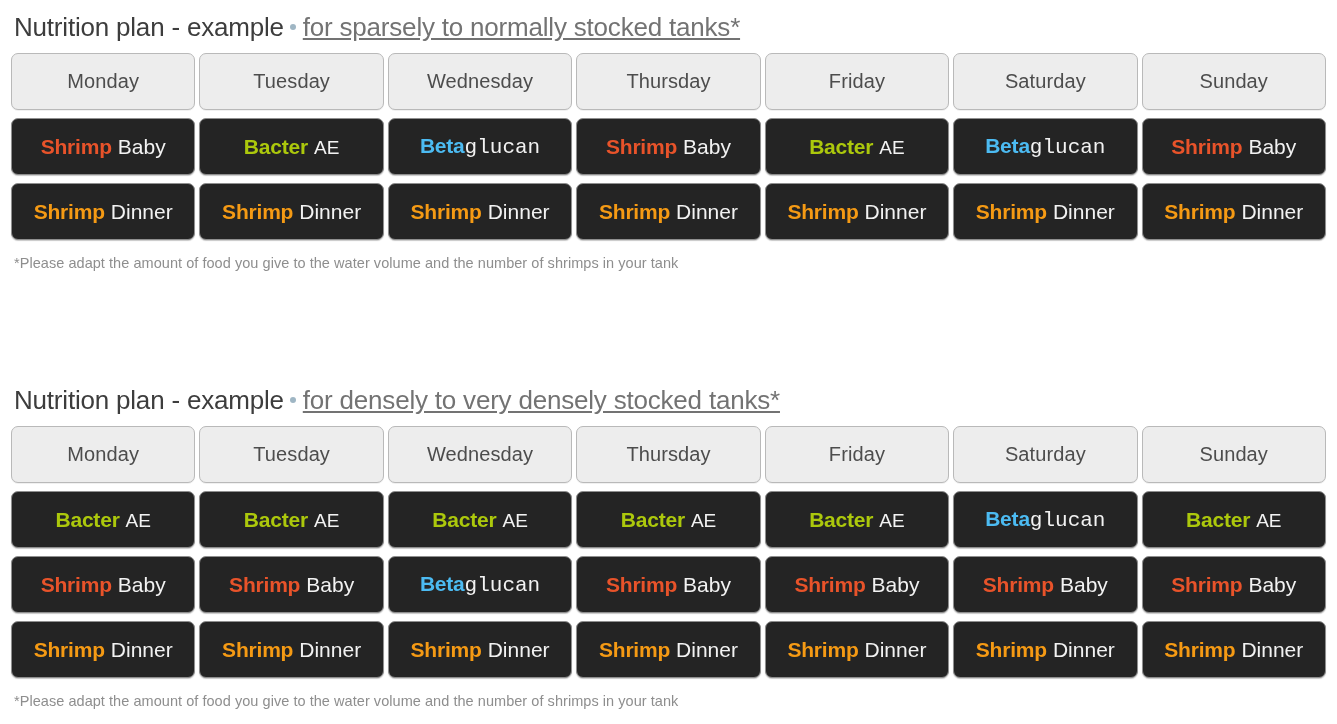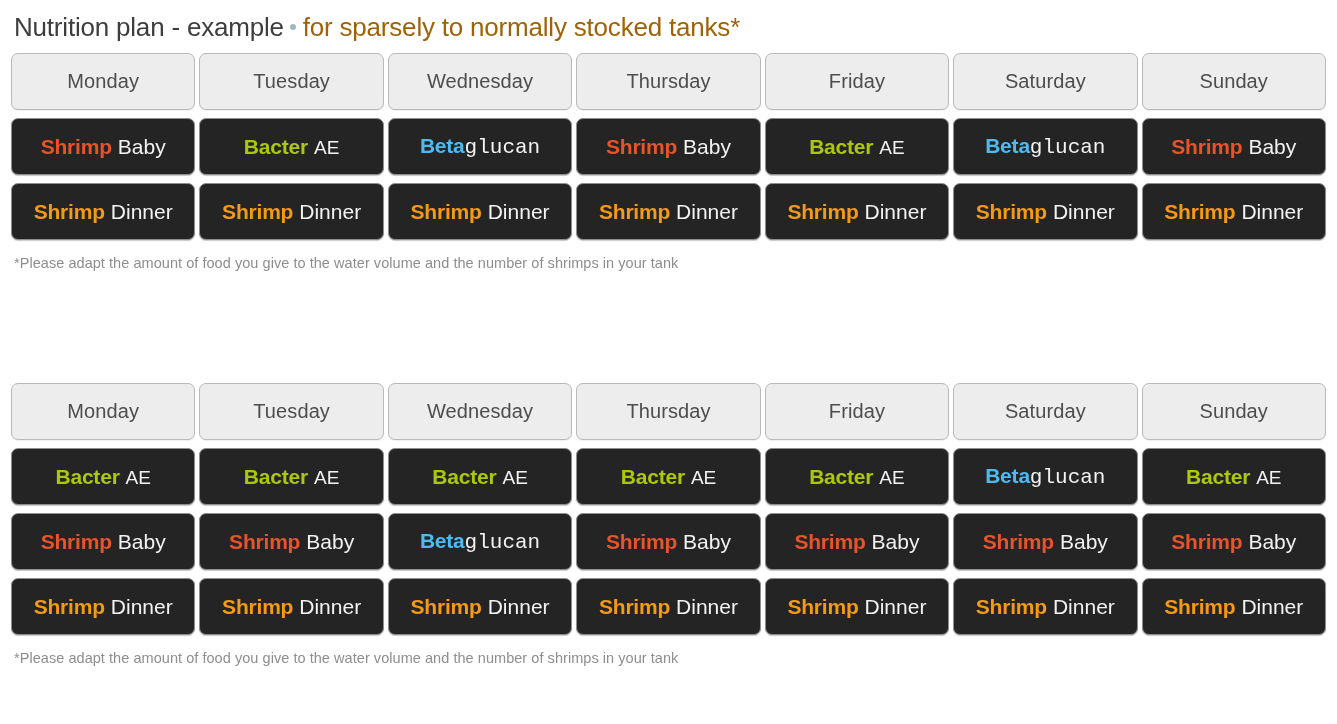--- a/index.html
+++ b/index.html
@@ -40,21 +40,21 @@
   }
   .plan-title .t-main  { color: #3d3d3d; }
   .plan-title .t-dot   {
     display: inline-block;
     width: 6px; height: 6px;
     border-radius: 50%;
     background: #9fb6c4;
     vertical-align: middle;
     margin: 0 7px 4px 6px;
   }
-  .plan-title .t-sub   { color: #a16207; }
+  .plan-title .t-sub   { color: #737373; text-decoration: underline; }
 
   
   .row {
     display: flex;
     gap: 4px;
     margin-bottom: 8px;
   }
   .row:last-of-type { margin-bottom: 0; }
 
   .cell {
@@ -180,20 +180,23 @@
             <span class="label"><span class="brand" style="color: rgb(245, 154, 20);">Shrimp</span><span class="variant spaced" style="color: rgb(242, 242, 242);">Dinner</span></span>
           </div>
         </div>
       </div>
     <div class="footnote">*Please adapt the amount of food you give to the water volume and the number of shrimps in your tank</div>
   </div>
 
   <div class="spacer"></div>
 
   <div class="plan-block second">
+    <div class="plan-title">
+      <span class="t-main">Nutrition plan - example</span><span class="t-dot"></span><span class="t-sub">for densely to very densely stocked tanks*</span>
+    </div>
     <div id="table-2">
         <div class="row">
           <div class="cell day">Monday</div>
           <div class="cell day">Tuesday</div>
           <div class="cell day">Wednesday</div>
           <div class="cell day">Thursday</div>
           <div class="cell day">Friday</div>
           <div class="cell day">Saturday</div>
           <div class="cell day">Sunday</div>
         </div>

